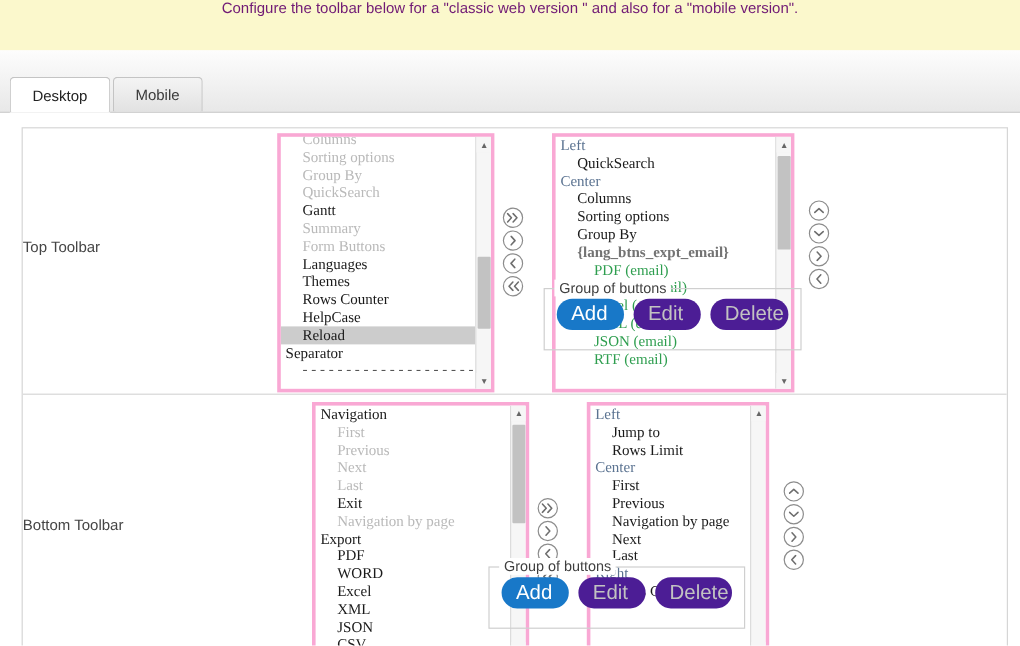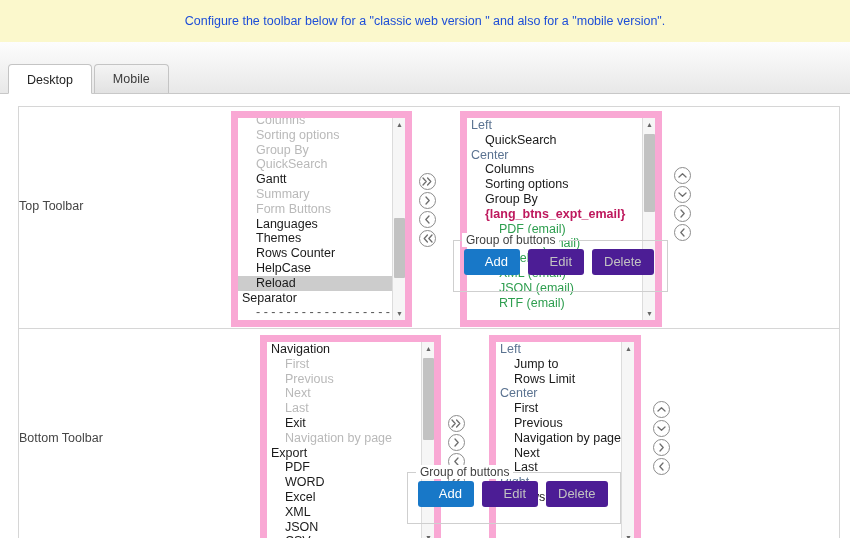--- a/index.html
+++ b/index.html
@@ -10,24 +10,24 @@
     font-family: "Liberation Sans", sans-serif;
     overflow: hidden;
   }
 
   
   .banner {
     width: 850px;
     height: 42px;
     background: #fbf8cc;
     display: flex;
-    align-items: center;
+    align-items: flex-start;
     justify-content: center;
     font-size: 12.5px;
-    color: #1d4ed8;
+    color: #701a75;
   }
 
   
   .tabstrip {
     position: relative;
     width: 850px;
     height: 52px;
     background: linear-gradient(to bottom, #fdfdfd 0%, #e8e8e8 100%);
     border-bottom: 1px solid #c8c8c8;
     display: flex;
@@ -82,23 +82,24 @@
     font-size: 12.5px;
     color: #454545;
     padding-top: 92px;
   }
   .toolbar-row.second .row-label { padding-top: 102px; }
 
   
   .listbox {
     position: relative;
     background: #ffffff;
-    border: 7px solid #f9a8d4;
+    border: 3px solid #f9a8d4;
     overflow: hidden;
     font-size: 12.5px;
+    font-family: Liberation Serif, serif;
   }
   .listbox .inner {
     position: absolute;
     top: 0; left: 0;
     right: 13px;
     padding: 0;
   }
   .list-left-top   { width: 181px; height: 216px; margin-top: 4px; }
   .list-right-top  { width: 202px; height: 216px; margin-top: 4px; margin-left: 24px; }
   .list-left-bot   { width: 181px; height: 216px; margin-top: 6px; margin-left: 29px; }
@@ -111,21 +112,21 @@
     white-space: nowrap;
     overflow: hidden;
     color: #1a1a1a;
     cursor: pointer;
   }
   .li.ind1 { padding-left: 18px; }
   .li.ind2 { padding-left: 32px; }
   .li.dim  { color: #b9b9b9; }
   .li.grp  { color: #5b7391; }
   .li.green { color: #2e9e4f; }
-  .li.greenbold { color: #be185d; font-weight: bold; }
+  .li.greenbold { color: #737373; font-weight: bold; }
   .li.sel  { background: #cccccc; color: #1a1a1a; }
   .li.dash { color: #555; letter-spacing: 0px; }
 
   
   .sb {
     position: absolute;
     top: 0; right: 0; bottom: 0;
     width: 13px;
     background: #f6f6f6;
     border-left: 1px solid #dcdcdc;
@@ -186,23 +187,23 @@
     color: #3f3f3f;
   }
   .fs-top { top: 133px; left: 434px; width: 215px; height: 52px; }
   .fs-bot { top: 143px; left: 388px; width: 214px; height: 52px; }
 
   .btnrow { display: flex; gap: 8px; align-items: center; }
   .btn {
     min-width: 56px;
     height: 26px;
     line-height: 26px;
-    text-align: right;
-    font-size: 13px;
-    border-radius: 3px;
+    text-align: left;
+    font-size: 17px;
+    border-radius: 13px;
     padding: 0 12px;
     cursor: pointer;
     border: none;
   }
   .btn.primary { background: #1878c8; color: #ffffff; }
   .btn.disabled { background: #4c1d95; color: #c2c2c2; cursor: default; }
 
   .rel { position: relative; }
 </style>
 </head>

